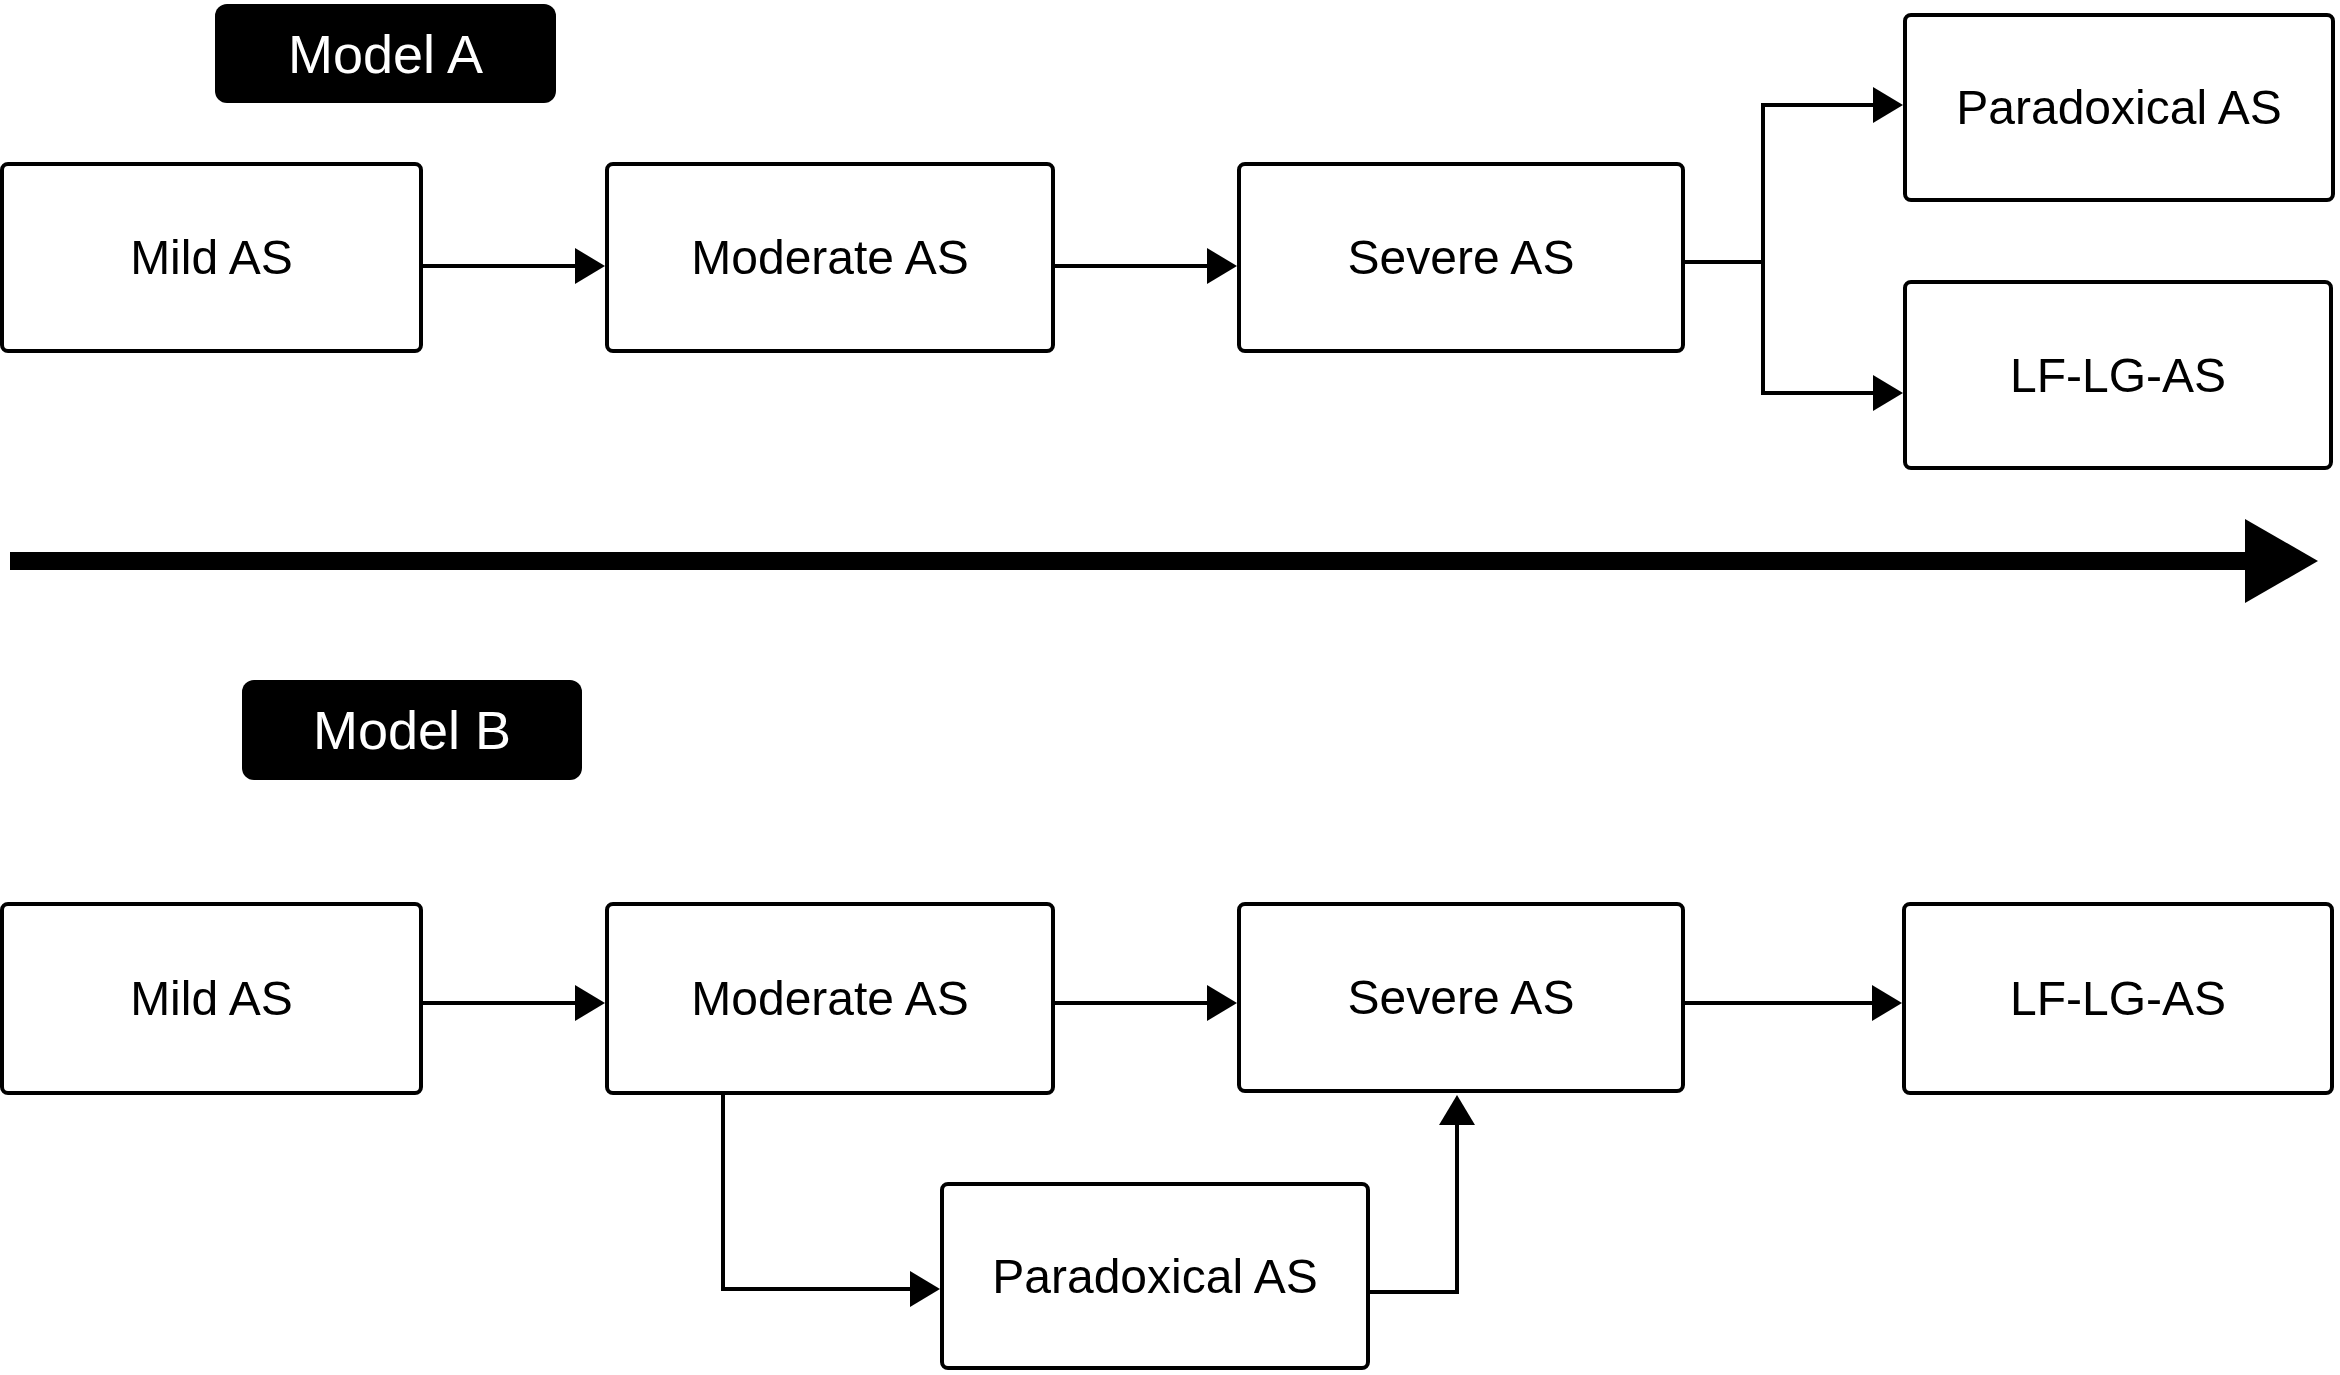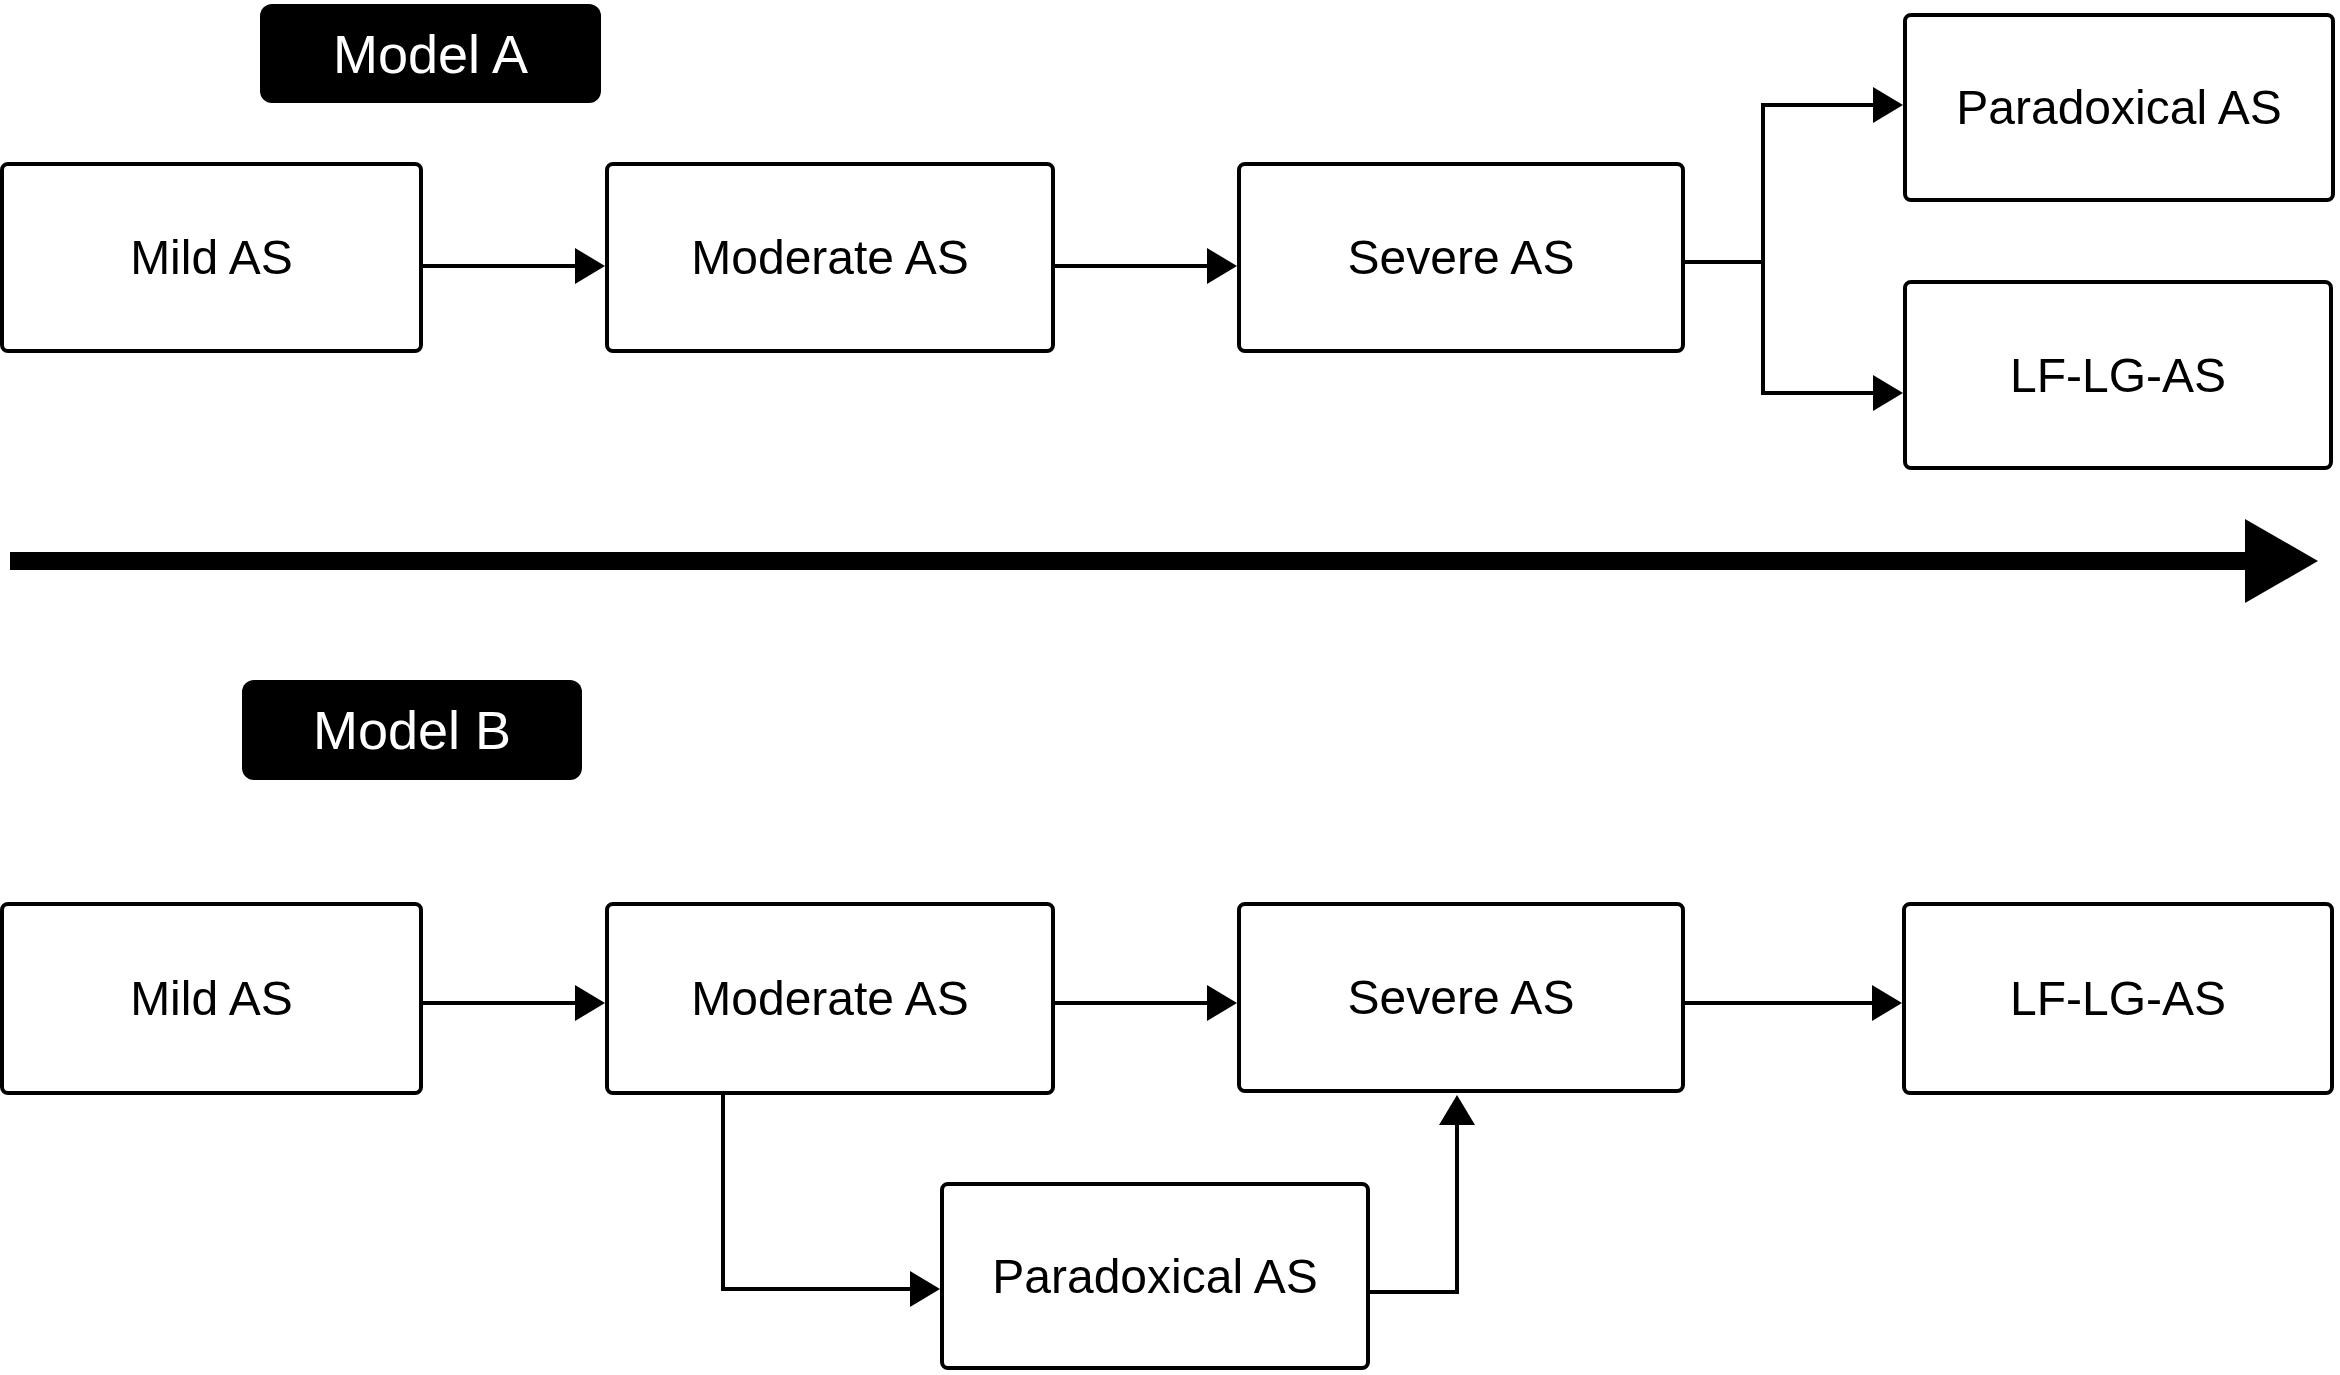--- a/index.html
+++ b/index.html
@@ -47,21 +47,21 @@
     border-top:42px solid transparent;
     border-bottom:42px solid transparent;
     border-left:73px solid #000000;
   }
 </style>
 </head>
 <body>
 
 <div class="canvas">
 
-  <div class="pill" style="left:215px;top:4px;width:341px;height:99px;margin-left:45px;">Model A</div>
+  <div class="pill" style="left:215px;top:4px;width:341px;height:99px;">Model A</div>
 
   <div class="node" style="left:0px;top:162px;width:423px;height:191px;">Mild AS</div>
   <div class="node" style="left:605px;top:162px;width:450px;height:191px;">Moderate AS</div>
   <div class="node" style="left:1237px;top:162px;width:448px;height:191px;">Severe AS</div>
   <div class="node" style="left:1903px;top:13px;width:432px;height:189px;">Paradoxical AS</div>
   <div class="node" style="left:1903px;top:280px;width:430px;height:190px;">LF-LG-AS</div>
 
   <div class="line" style="left:423px;top:264px;width:154px;height:4px;"></div>
   <div class="tri-right" style="left:575px;top:248px;"></div>
 

